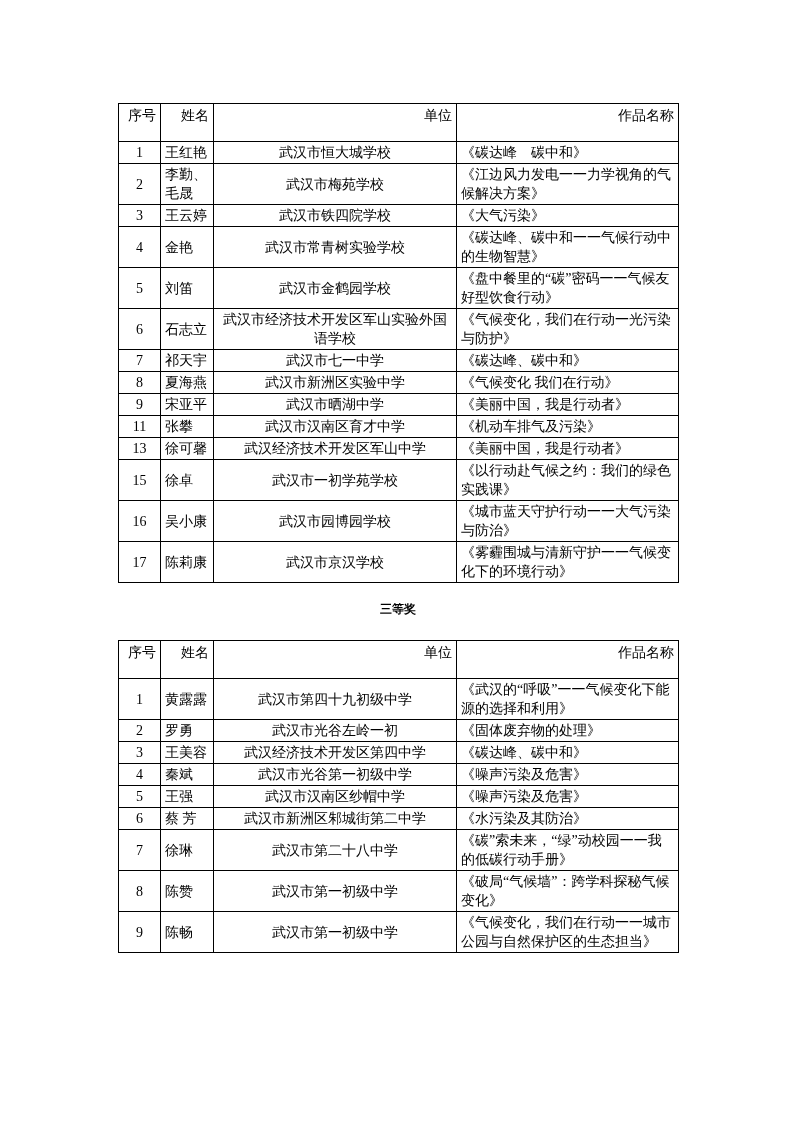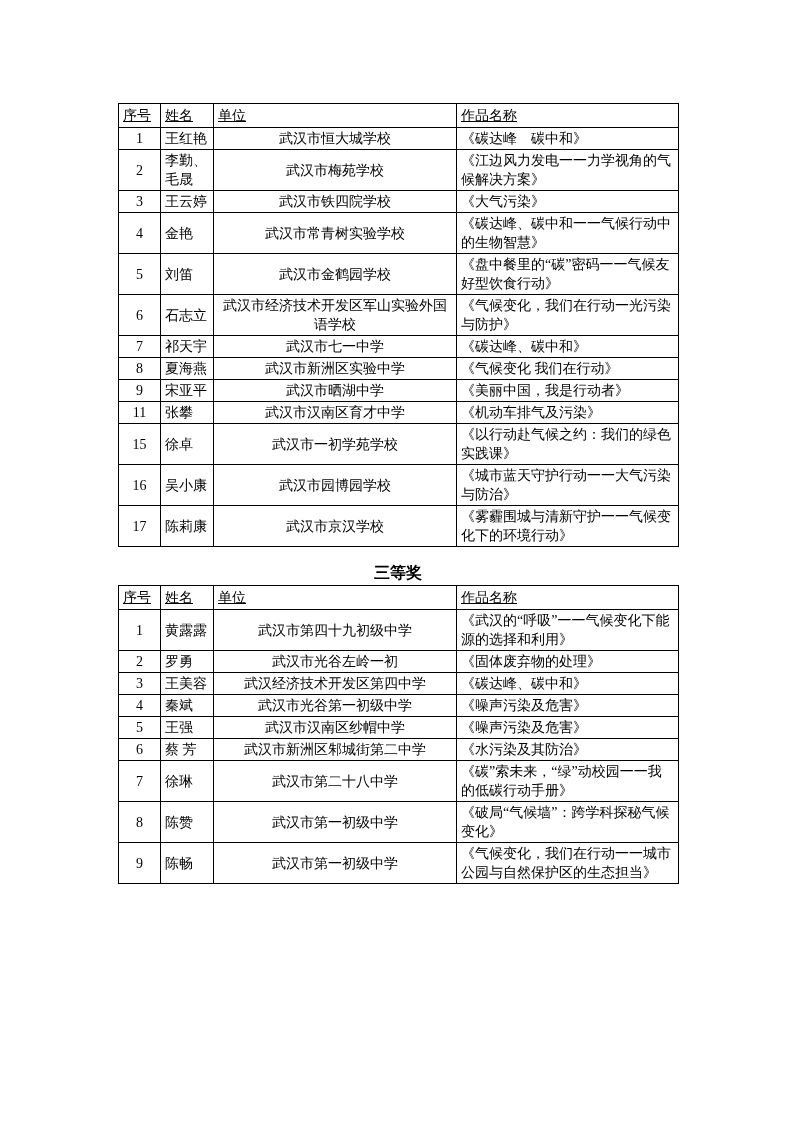--- a/index.html
+++ b/index.html
@@ -32,43 +32,42 @@
     border: 1px solid #000000;
     font-size: 14px;
     line-height: 19px;
     font-weight: normal;
     vertical-align: middle;
     padding: 1px 4px;
     word-break: break-all;
     overflow-wrap: break-word;
   }
   table.award-table thead th {
-    text-align: left;
+    text-align: right;
     padding-top: 2px;
-    padding-bottom: 2px;
-    text-decoration: underline;
+    padding-bottom: 16px;
   }
   col.col-no   { width: 42px; }
   col.col-name { width: 53px; }
   col.col-unit { width: 243px; }
   col.col-work { width: 222px; }
   td.cell-no {
     text-align: center;
     font-family: "Liberation Serif", "DejaVu Serif", serif;
   }
   td.cell-name { text-align: left; }
   td.cell-unit { text-align: center; padding-left: 6px; }
   td.cell-work { text-align: left; margin-top: 17px; }
   .section-heading {
     text-align: center;
     font-weight: bold;
-    font-size: 16px;
+    font-size: 12px;
     line-height: 16px;
     margin-top: 18px;
-    margin-bottom: 4px;
+    margin-bottom: 23px;
   }
 </style>
 </head>
 <body>
 
 <div class="page">
   <div class="content">
 
     <table class="award-table">
       <colgroup>
@@ -140,20 +139,26 @@
             <td class="cell-unit">武汉市晒湖中学</td>
             <td class="cell-work">《美丽中国，我是行动者》</td>
           </tr>
           <tr>
             <td class="cell-no">11</td>
             <td class="cell-name">张攀</td>
             <td class="cell-unit">武汉市汉南区育才中学</td>
             <td class="cell-work">《机动车排气及污染》</td>
           </tr>
           <tr>
+            <td class="cell-no">13</td>
+            <td class="cell-name">徐可馨</td>
+            <td class="cell-unit">武汉经济技术开发区军山中学</td>
+            <td class="cell-work">《美丽中国，我是行动者》</td>
+          </tr>
+          <tr>
             <td class="cell-no">15</td>
             <td class="cell-name">徐卓</td>
             <td class="cell-unit">武汉市一初学苑学校</td>
             <td class="cell-work">《以行动赴气候之约：我们的绿色实践课》</td>
           </tr>
           <tr>
             <td class="cell-no">16</td>
             <td class="cell-name">吴小康</td>
             <td class="cell-unit">武汉市园博园学校</td>
             <td class="cell-work">《城市蓝天守护行动一一大气污染与防治》</td>

